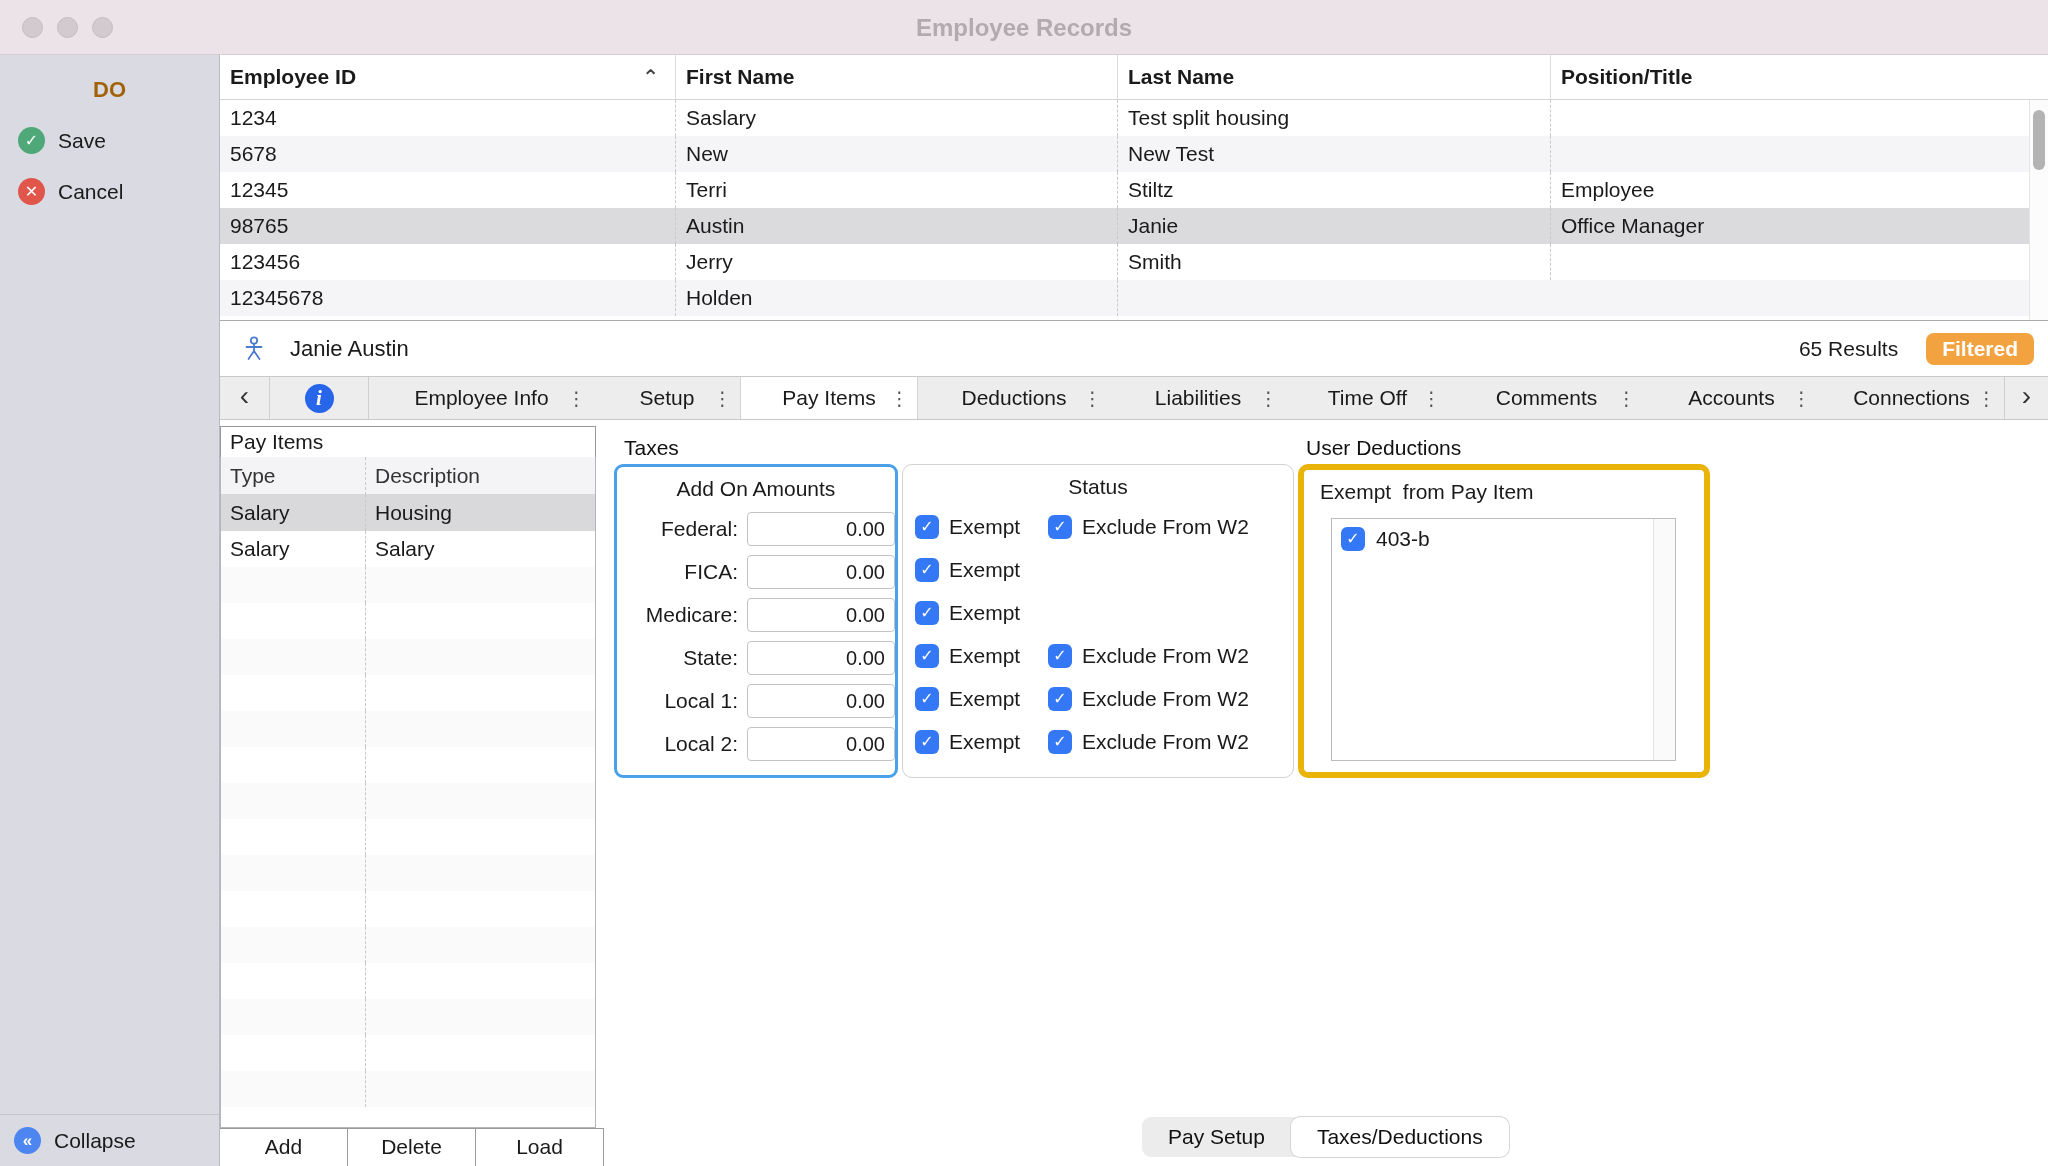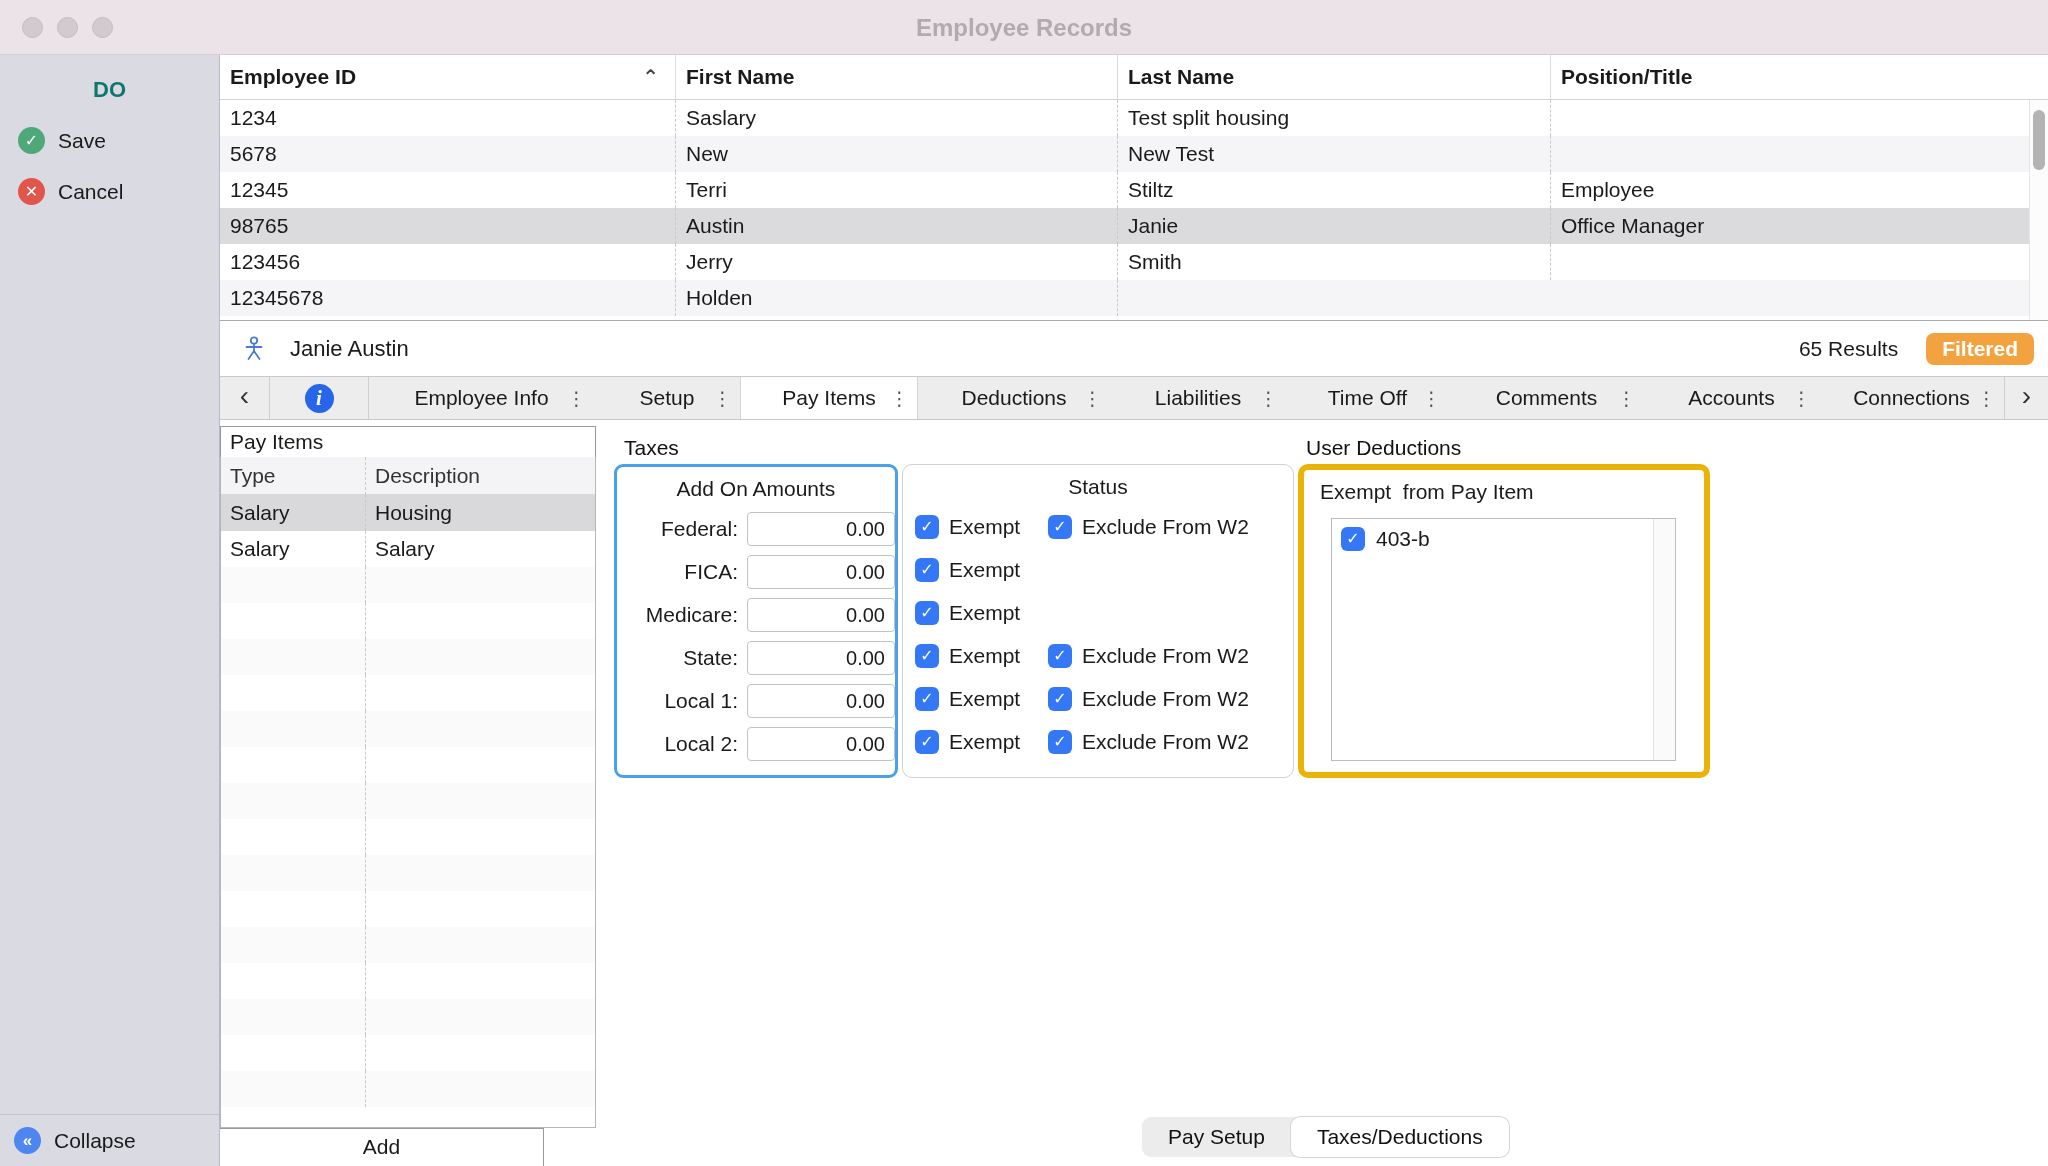--- a/index.html
+++ b/index.html
@@ -8,21 +8,21 @@
   .window { position:relative; width:2048px; height:1166px; background:#fff; }
 
   
   .titlebar { position:absolute; left:0; top:0; width:100%; height:55px; background:#ece3e9; border-bottom:1px solid #d6cdd3; }
   .traffic { position:absolute; left:22px; top:17px; display:flex; gap:14px; }
   .traffic span { width:21px; height:21px; border-radius:50%; background:#d3cad0; border:1px solid #c5bcc2; }
   .win-title { text-align:center; line-height:55px; font-weight:bold; font-size:24px; color:#b3aab0; }
 
   
   .sidebar { position:absolute; left:0; top:55px; width:220px; height:1111px; background:#d9dae2; border-right:1px solid #b9b9c1; }
-  .sb-header { text-align:center; padding-top:22px; font-size:22px; font-weight:bold; color:#0f766e; }
+  .sb-header { text-align:center; padding-top:22px; font-size:22px; font-weight:bold; color:#a16207; }
   .sb-item { display:flex; align-items:center; gap:13px; padding-left:18px; margin-top:24px; font-size:21px; cursor:default; }
   .icon-circle { width:27px; height:27px; border-radius:50%; display:flex; align-items:center; justify-content:center; color:#fff; font-weight:bold; font-size:16px; flex:none; }
   .ic-save { background:#4fa878; }
   .ic-cancel { background:#e0564a; }
   .ic-collapse { background:#4d86f0; font-size:17px; }
   .sb-bottom { position:absolute; left:0; bottom:0; width:100%; height:52px; border-top:1px solid #c3c3cb; display:flex; align-items:center; }
   .sb-bottom .sb-item { margin-top:0; padding-left:14px; }
 
   
   .emp-table { position:absolute; left:220px; top:55px; width:1828px; height:266px; background:#fff; border-bottom:1px solid #ababab; overflow:hidden; }
@@ -63,21 +63,21 @@
   .pp-title { position:absolute; left:0; top:6px; width:376px; height:32px; border:1px solid #97979c; line-height:30px; padding-left:9px; font-size:21px; background:#fff; }
   .pp-table { position:absolute; left:0; top:37px; width:376px; bottom:38px; border:1px solid #b5b5ba; border-top:none; overflow:hidden; }
   .pp-head { display:grid; grid-template-columns:145px 1fr; height:38px; background:#f4f4f6; border-bottom:1px solid #d8d8d8; }
   .pp-head > div { line-height:38px; padding-left:9px; font-size:21px; color:#333; border-right:1px dashed #c9c9c9; }
   .pp-head > div:last-child { border-right:none; }
   .pp-row { display:grid; grid-template-columns:145px 1fr; height:36px; }
   .pp-row > div { line-height:36px; padding-left:9px; font-size:21px; border-right:1px dashed #c9c9c9; }
   .pp-row > div:last-child { border-right:none; }
   .pp-row.alt { background:#fafafa; }
   .pp-row.selected { background:#d9d9db; }
-  .pp-buttons { position:absolute; left:0; bottom:0; width:324px; height:38px; display:flex; border-top:1px solid #9a9a9a; background:#fff;flex-direction:column; }
+  .pp-buttons { position:absolute; left:0; bottom:0; width:384px; height:38px; display:flex; border-top:1px solid #9a9a9a; background:#fff; }
   .pp-btn { flex:1; text-align:center; line-height:36px; font-size:21px; border-right:1px solid #9a9a9a; cursor:default; }
 
   
   .sec-label { position:absolute; font-size:21px; color:#111; }
   .taxes-label { left:404px; top:16px; }
   .blue-box { position:absolute; left:394px; top:44px; width:284px; height:314px; border:3px solid #4ba0ea; border-radius:9px; background:#fff; padding-top:6px; }
   .bb-title { text-align:center; font-size:21px; height:34px; line-height:32px; }
   .tax-row { height:43px; display:flex; align-items:center; justify-content:flex-end; gap:9px; }
   .tax-label { font-size:21px; }
   .tax-input { width:148px; height:34px; border:1px solid #c3c3c3; border-radius:4px; background:#fff; font-size:20px; line-height:32px; text-align:right; padding-right:9px; }

